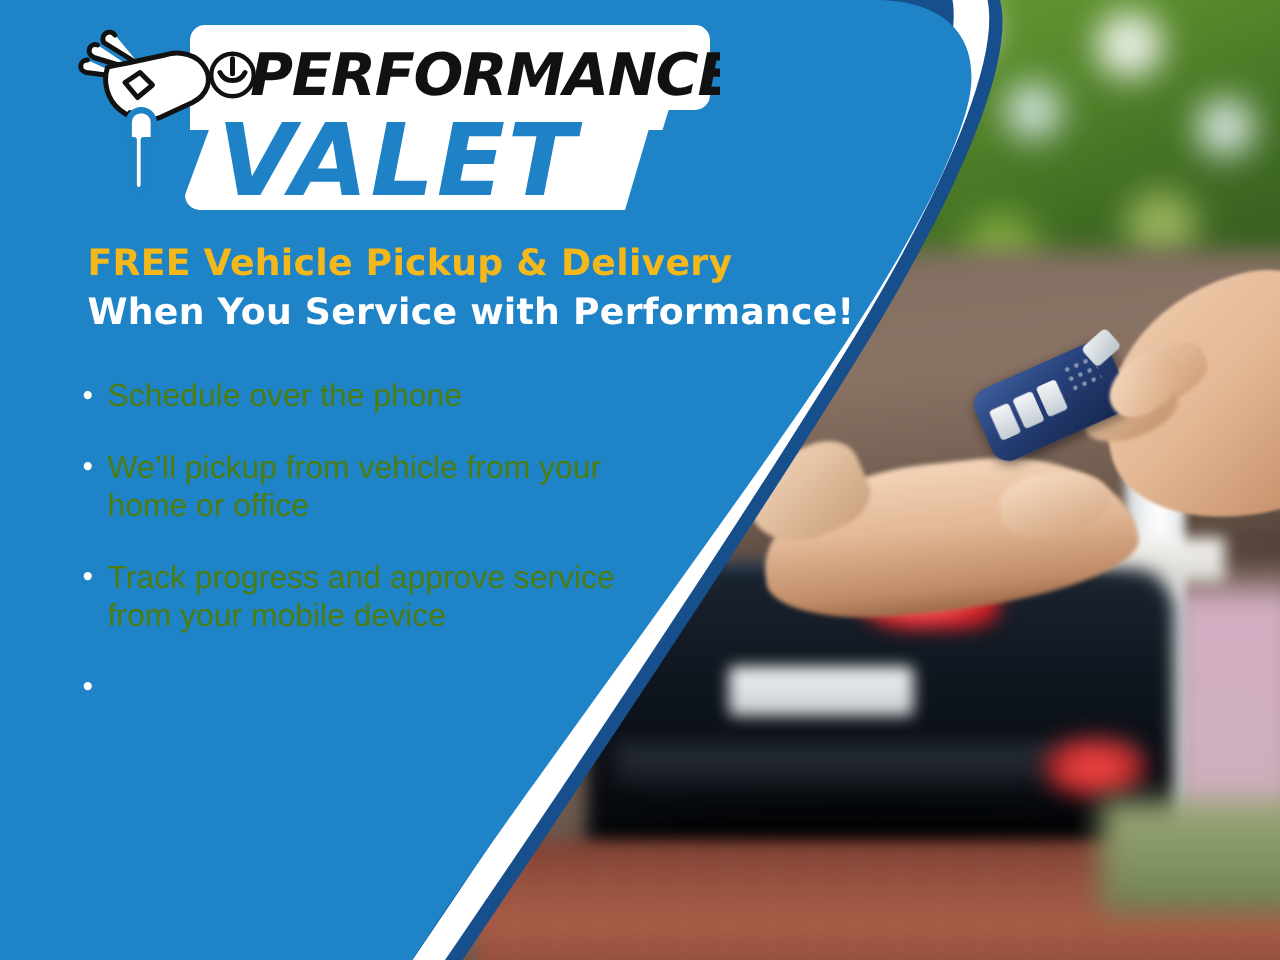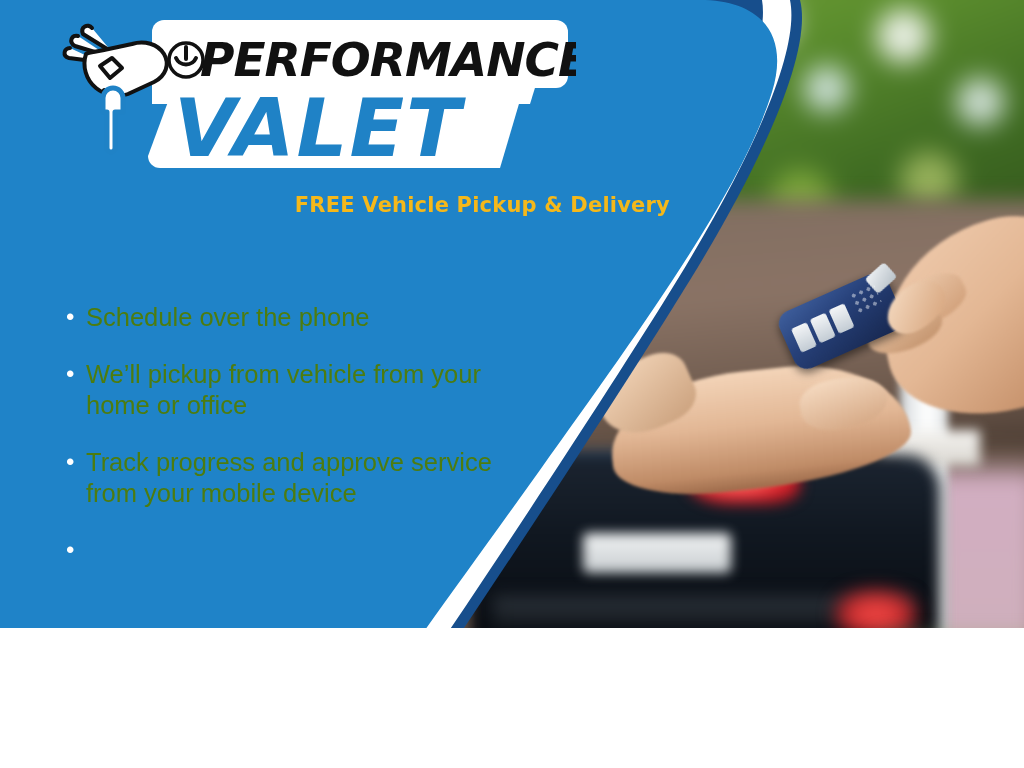--- a/index.html
+++ b/index.html
@@ -1,21 +1,21 @@
 <!DOCTYPE html>
 <html><head>
 <meta charset="utf-8">
 <style>
   html,body{margin:0;padding:0;}
   body{
     width:1024px;height:768px;overflow:hidden;
     font-family:"Liberation Sans", sans-serif;
     background:#ffffff;
   }
-  #ad{position:relative;width:1024px;height:628px;overflow:hidden;background:#ffffff;}
+  #ad{position:relative;width:1024px;height:768px;overflow:hidden;background:#ffffff;}
 
   
   .photo{position:absolute;inset:0;overflow:hidden;}
   .photo-base{position:absolute;inset:0;background:#6d5a4e;}
 
   
   .foliage{
     position:absolute;left:430px;top:-30px;width:640px;height:330px;
     background:
       radial-gradient(circle at 12% 40%, rgba(255,255,255,.95) 0 26px, rgba(255,255,255,0) 28px),
@@ -184,22 +184,22 @@
   
   .content{position:absolute;left:0;top:0;width:700px;height:768px;}
 
   
   .logo{position:absolute;left:56px;top:14px;width:520px;height:168px;}
   .logo svg{display:block;}
 
   .headline{position:absolute;left:70px;top:194px;width:600px;}
   .h-free{
     font-family:"DejaVu Sans", sans-serif;
-    font-size:21px;font-weight:bold;color:#F5B81A;
-    letter-spacing:.2px;line-height:1.12;white-space:nowrap;text-align:right;
+    font-size:29px;font-weight:bold;color:#F5B81A;
+    letter-spacing:.2px;line-height:1.12;white-space:nowrap;
   }
   .h-when{
     font-family:"DejaVu Sans", sans-serif;
     font-size:29px;font-weight:bold;color:#ffffff;
     letter-spacing:.2px;line-height:1.12;margin-top:7px;white-space:nowrap;
   }
 
   .bullets{position:absolute;left:66px;top:302px;width:470px;}
   .bullet{display:flex;align-items:flex-start;margin-bottom:26px;}
   .bullet .dot{
@@ -287,20 +287,21 @@
         </g>
 
         <text x="144" y="62" font-family="'DejaVu Sans', sans-serif" font-size="47" font-weight="bold" font-style="italic" fill="#111111" letter-spacing="-1">PERFORMANCE</text>
 
         <text x="118" y="142" font-family="'DejaVu Sans', sans-serif" font-size="80" font-weight="bold" font-style="italic" fill="#1F82C6" letter-spacing="2">VALET</text>
       </svg>
     </div>
 
     <div class="headline">
       <div class="h-free">FREE Vehicle Pickup &amp; Delivery</div>
+      <div class="h-when">When You Service with Performance!</div>
     </div>
 
     <div class="bullets">
       <div class="bullet">
         <span class="dot">•</span>
         <span class="btxt">Schedule over the phone</span>
       </div>
       <div class="bullet">
         <span class="dot">•</span>
         <span class="btxt">We’ll pickup from vehicle from your home or office</span>

